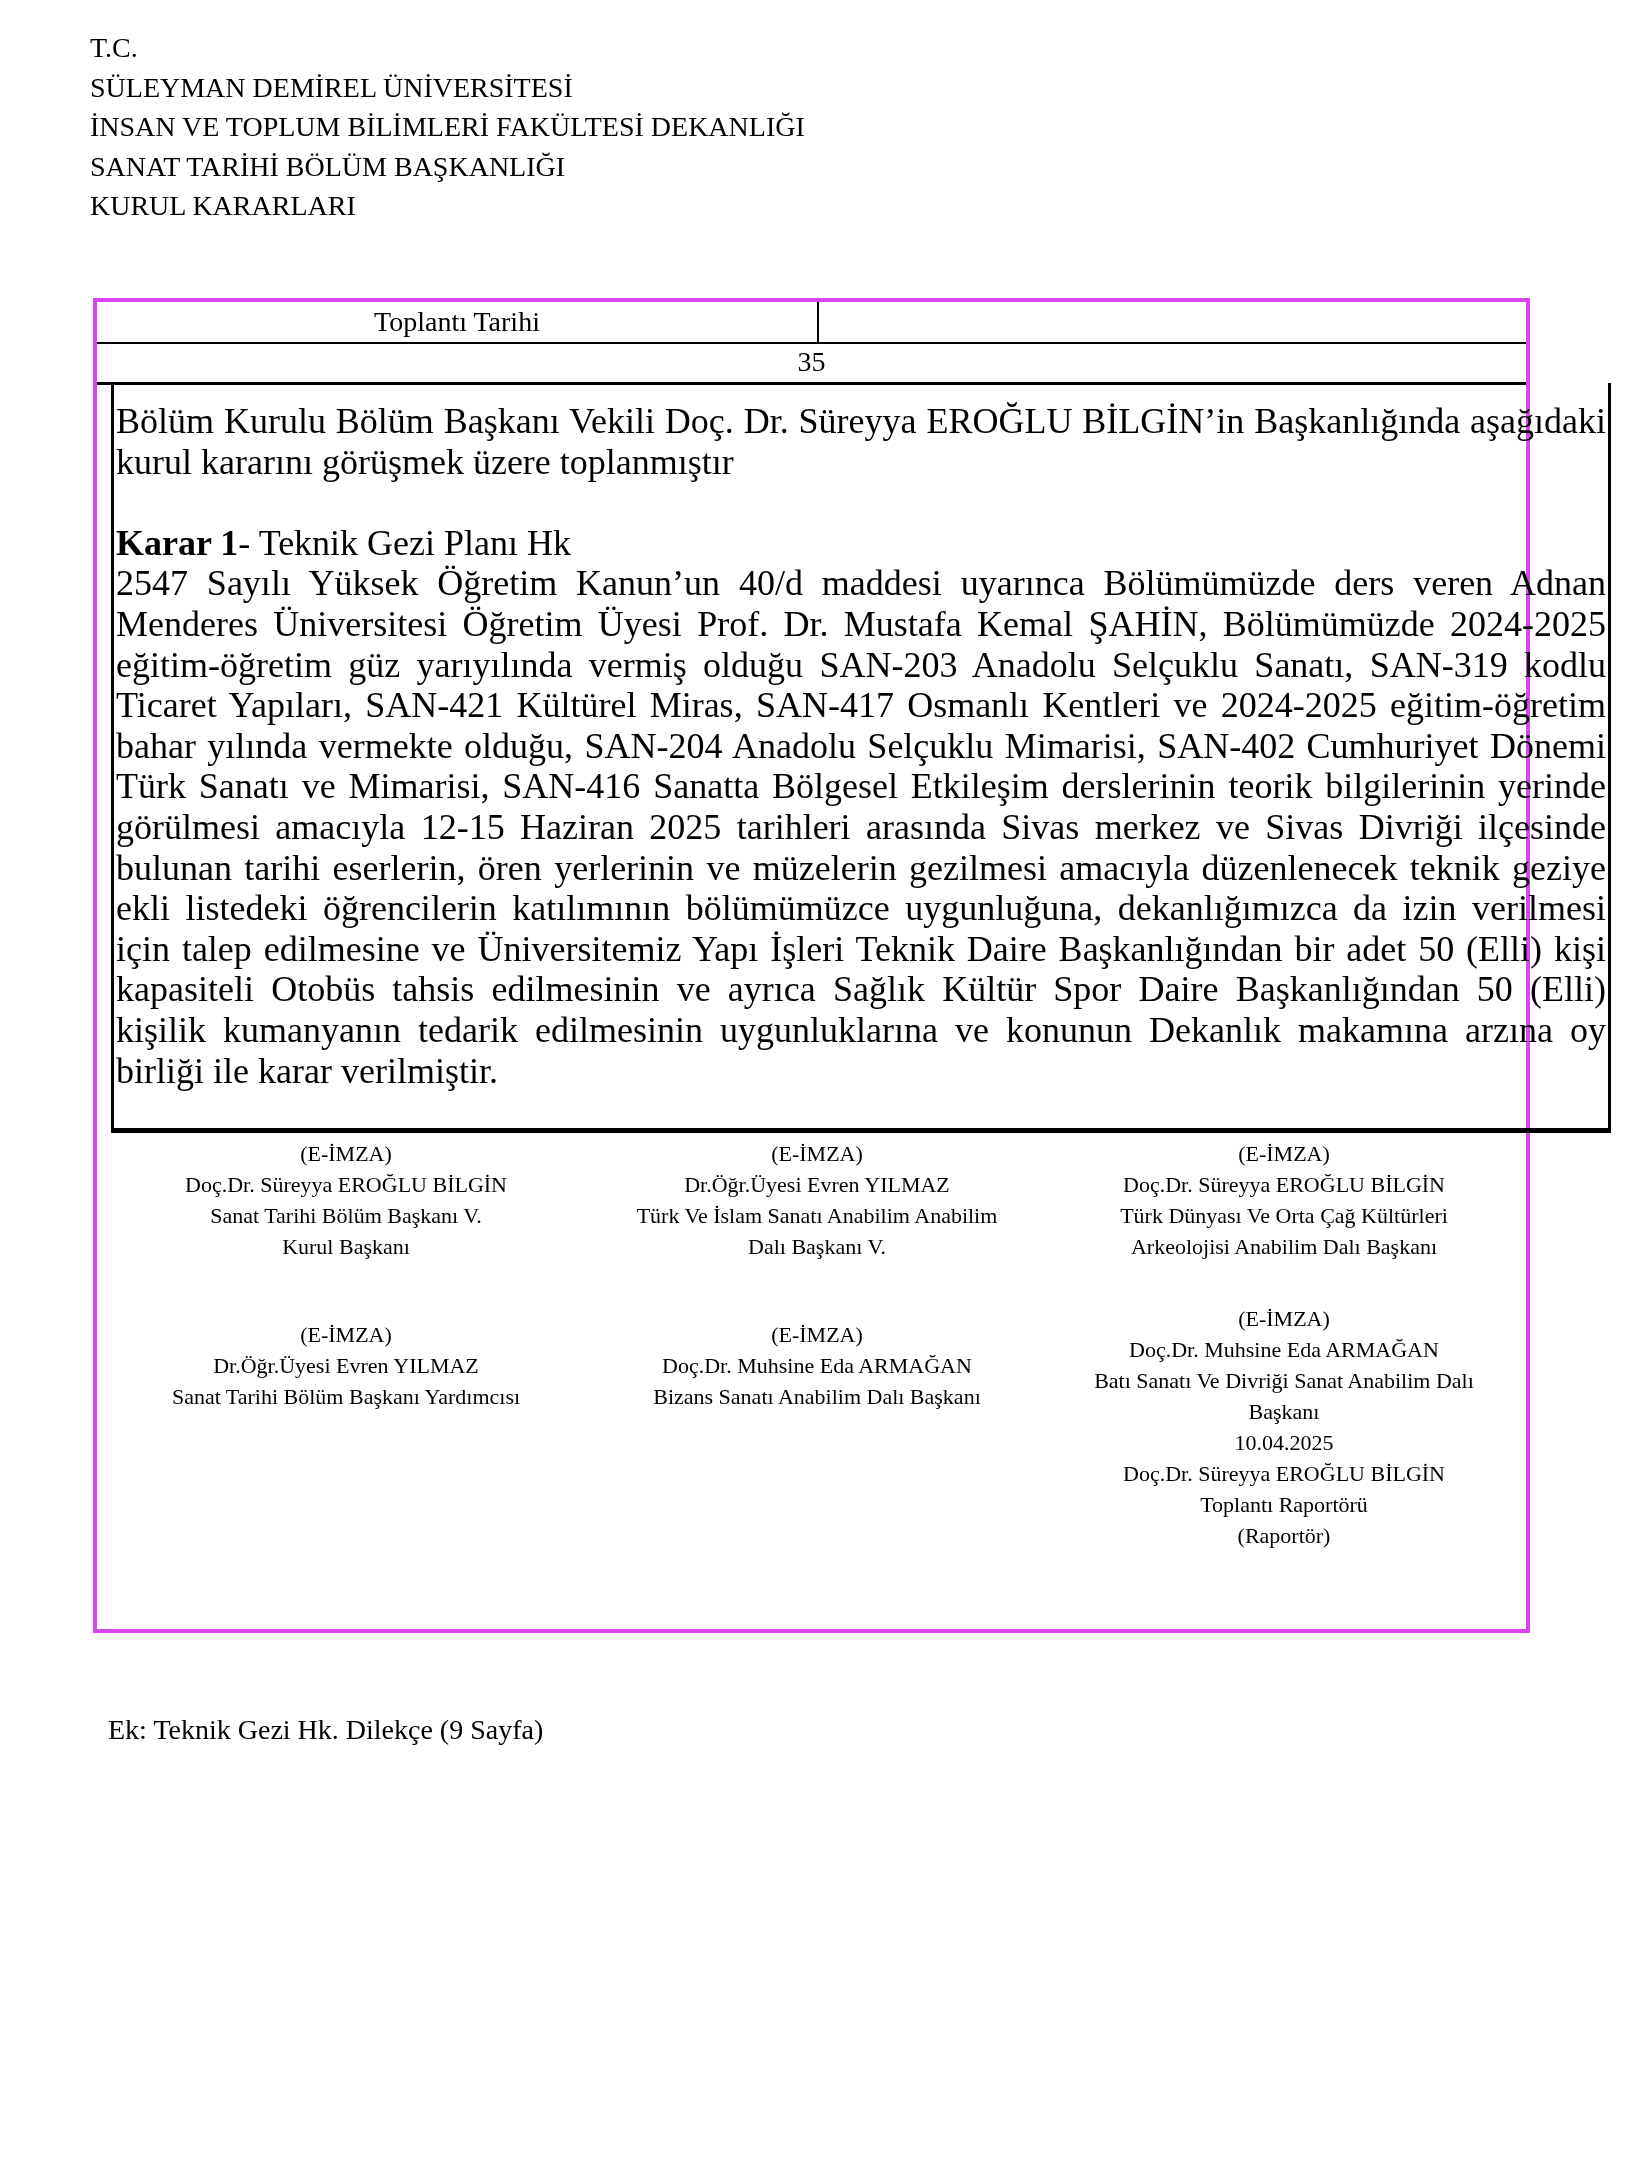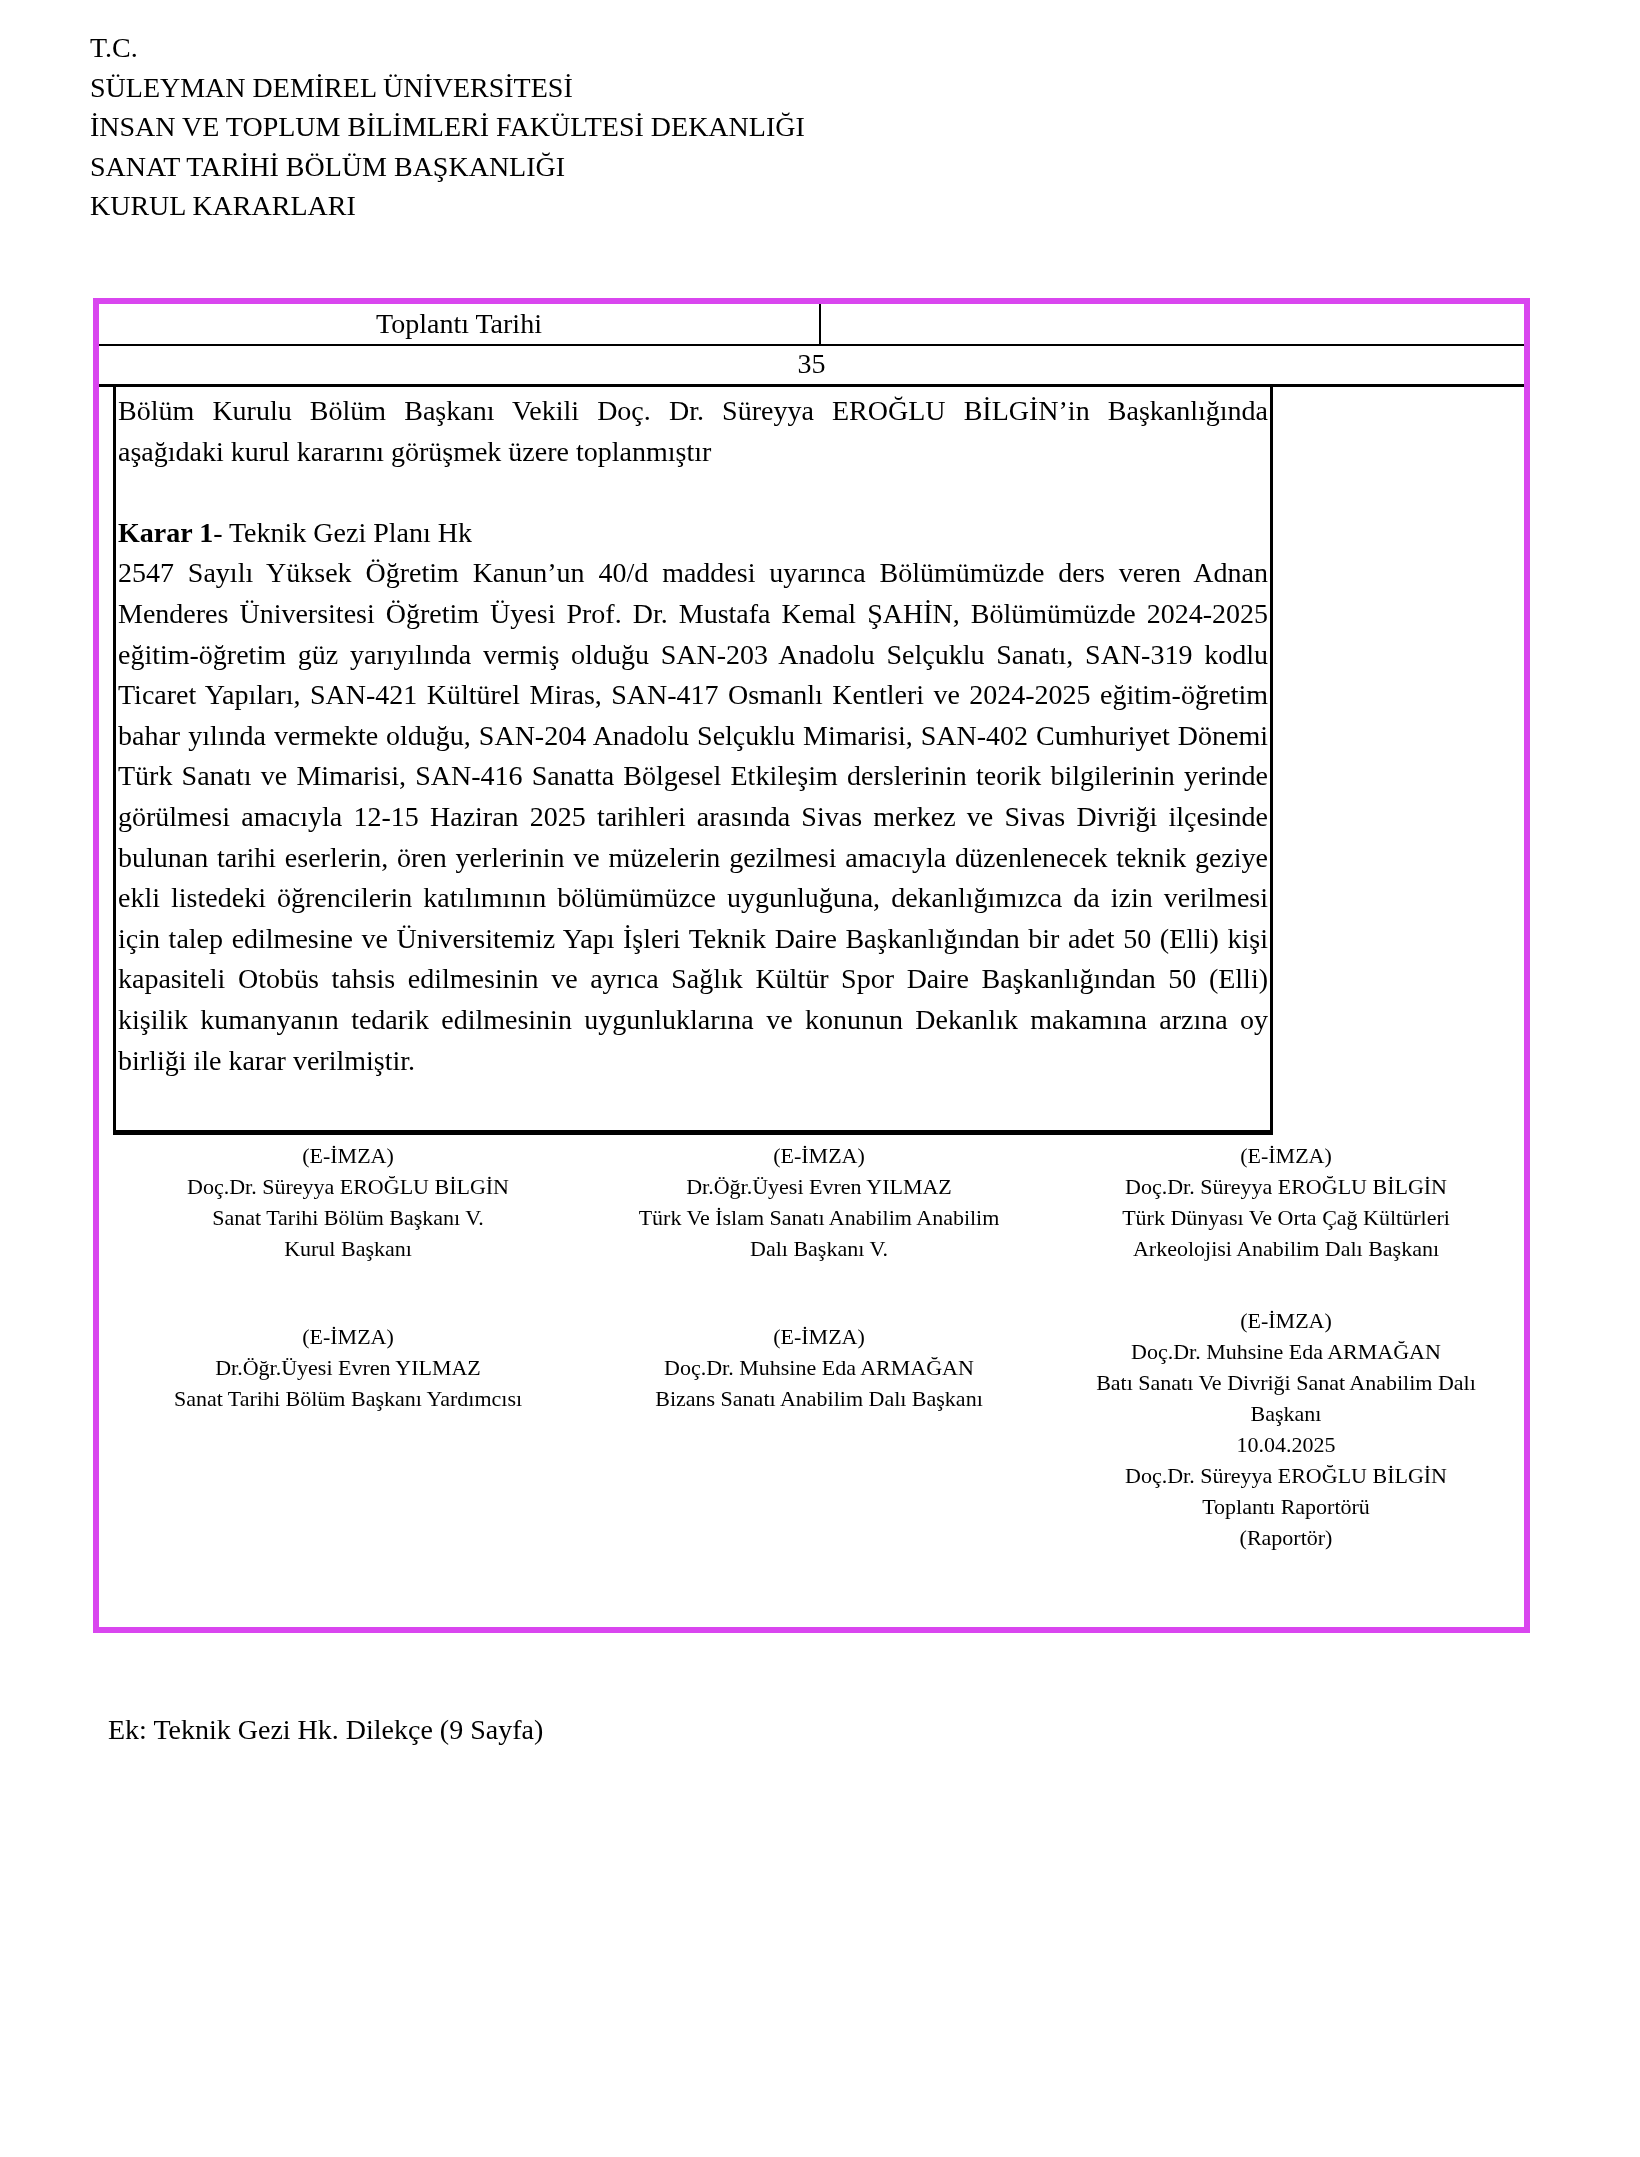--- a/index.html
+++ b/index.html
@@ -5,37 +5,37 @@
   html, body { margin: 0; padding: 0; background: #ffffff; }
   body {
     width: 1640px; height: 2157px; position: relative; overflow: hidden;
     font-family: "Liberation Serif", "DejaVu Serif", serif; color: #000;
   }
   .header { position: absolute; left: 90px; top: 28px; font-size: 28px; line-height: 39.5px; }
   .header div { white-space: nowrap; }
 
   .outer {
     position: absolute; left: 93px; top: 298px; width: 1437px; height: 1335px;
-    border: 6px solid #d946ef; box-sizing: border-box;
+    border: 4px solid #d946ef; box-sizing: border-box;
   }
   .meta-row {
     position: absolute; left: 0; right: 0; height: 40px; display: flex;
     font-size: 28px; line-height: 40px;
   }
   .meta-row .cell { text-align: center; box-sizing: border-box; }
   .meta-row .c1 { width: 722px; border-right: 2px solid #000; }
   .meta-row .c2 { flex: 1; }
   .row-head { top: 0; border-bottom: 2px solid #000; }
   .row-val { top: 40px; border-bottom: 3px solid #000; }
 
   .inner {
-    position: absolute; left: 14px; top: 81px; width: 1160px; height: 750px;
+    position: absolute; left: 14px; top: 81px; width: 1500px; height: 750px;
     border-left: 3px solid #000; border-right: 3px solid #000; border-bottom: 5px solid #000;
-    box-sizing: border-box; padding: 6px 2px 0 2px;
-    font-size: 28px; line-height: 40.6px; text-align: justify;
+    box-sizing: border-box; padding: 18px 2px 0 2px;
+    font-size: 36px; line-height: 40.6px; text-align: justify;
   }
   .inner p { margin: 0; }
   .inner .gap { height: 40.6px; }
   .bold { font-weight: bold; }
 
   .sig {
     position: absolute; width: 480px; text-align: center;
     font-size: 22px; line-height: 31px;
   }
   .sig div { white-space: nowrap; }

